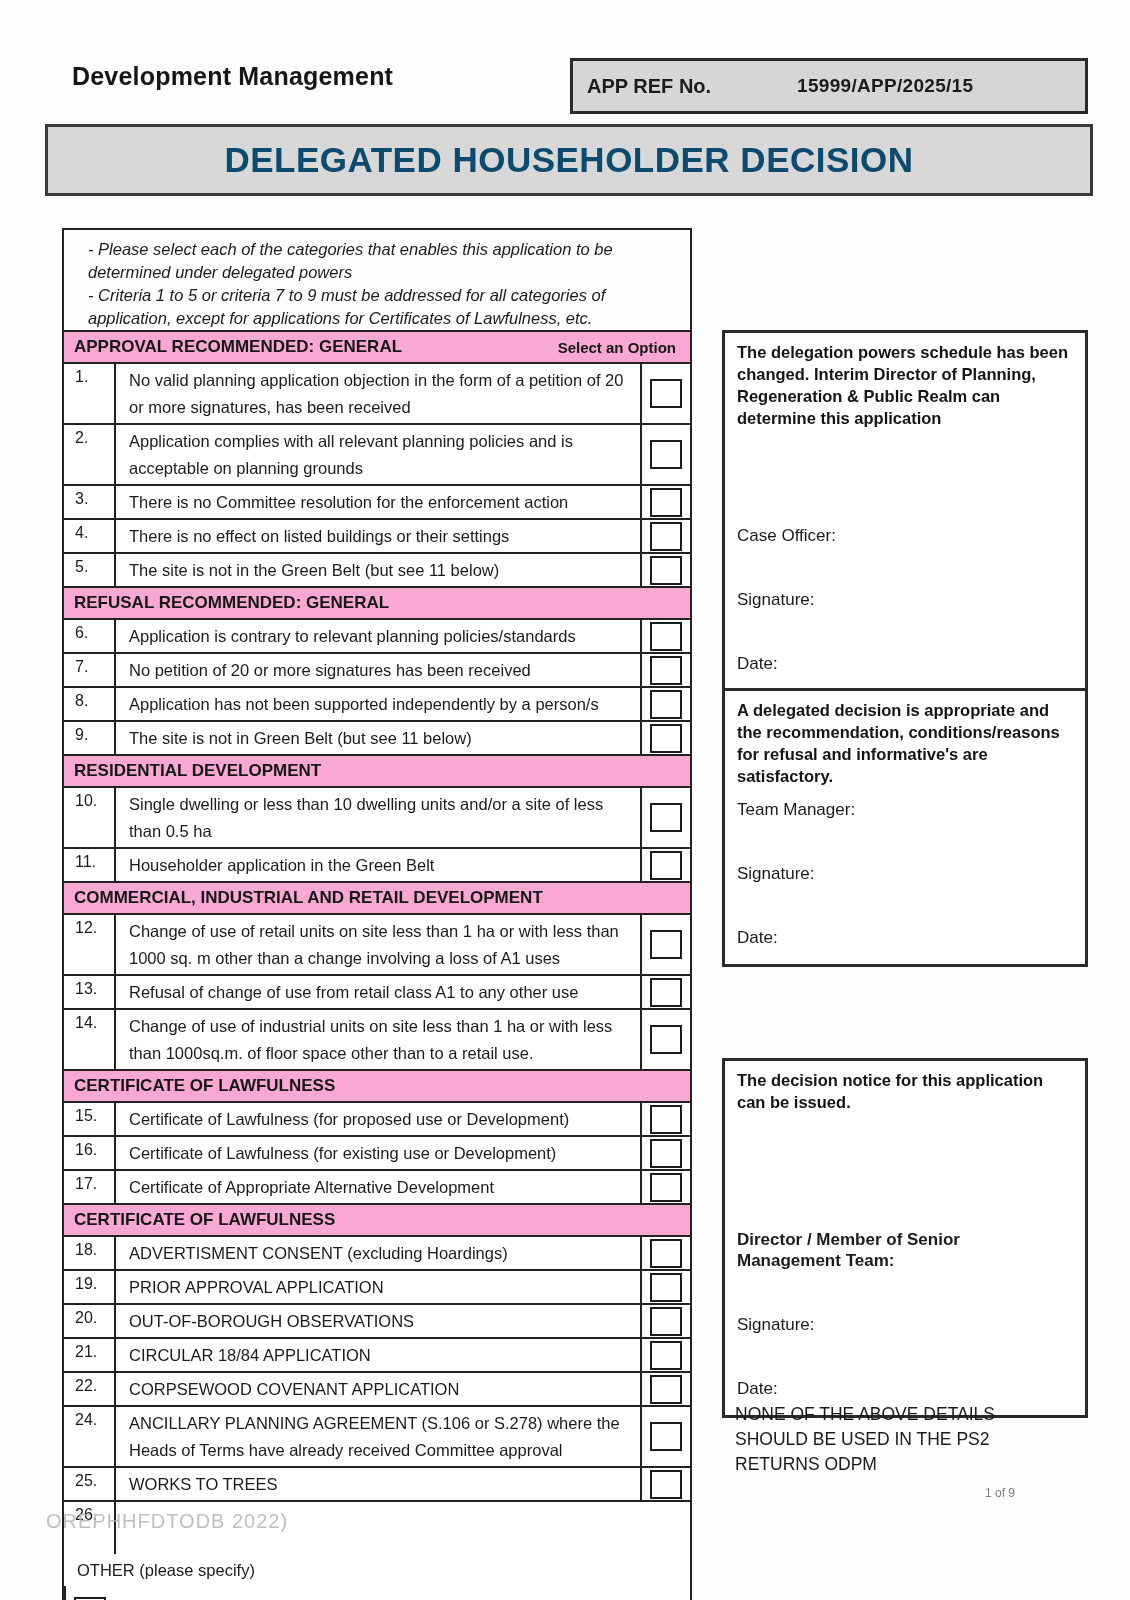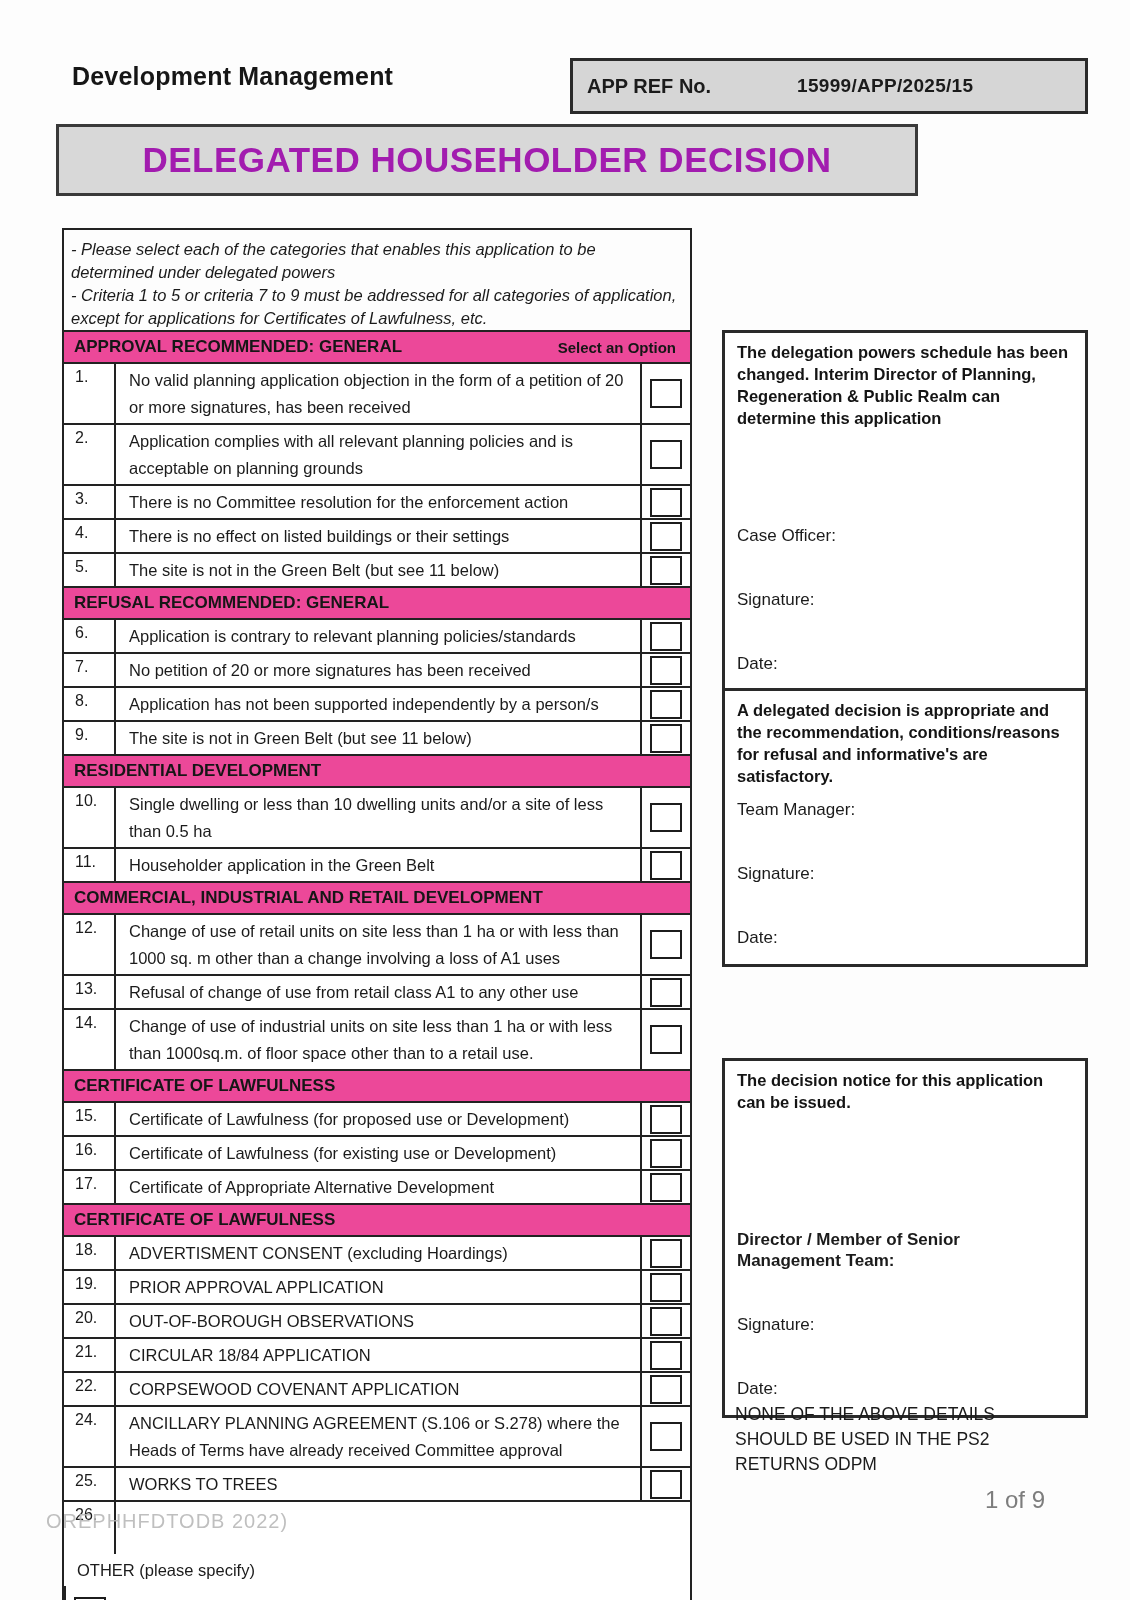--- a/index.html
+++ b/index.html
@@ -13,39 +13,39 @@
     letter-spacing:0.2px;color:#161616;
   }
   .appref-box{
     position:absolute;left:570px;top:58px;width:518px;height:56px;
     background:#d6d6d6;border:3px solid #2a2a2a;box-sizing:border-box;
     display:flex;align-items:center;
   }
   .appref-label{font-size:20px;font-weight:bold;margin-left:14px;}
   .appref-value{font-size:19px;font-weight:bold;margin-left:86px;letter-spacing:0.3px;}
   .banner{
-    position:absolute;left:56px;top:124px;width:862px;height:72px;
+    position:absolute;left:45px;top:124px;width:1048px;height:72px;
     background:#d8d8d8;border:3px solid #3a3a3a;box-sizing:border-box;
     display:flex;align-items:center;justify-content:center;
-    font-size:35px;font-weight:bold;color:#a21caf;letter-spacing:0.5px;
+    font-size:35px;font-weight:bold;color:#0c4a6e;letter-spacing:0.5px;
   }
   
   .intro{
     position:absolute;left:62px;top:228px;width:630px;height:104px;
-    border:2px solid #222;box-sizing:border-box;padding:8px 12px 0 7px;
+    border:2px solid #222;box-sizing:border-box;padding:8px 12px 0 24px;
     font-style:italic;font-size:16.5px;line-height:23px;
   }
   .intro p{margin:0;}
   
   .cat-table{
     position:absolute;left:62px;top:330px;width:630px;
     border:2px solid #222;box-sizing:border-box;background:#fff;
   }
   .sec-header{
-    background:#ec4899;display:flex;justify-content:space-between;align-items:center;
+    background:#f9a8d4;display:flex;justify-content:space-between;align-items:center;
     min-height:32px;box-sizing:border-box;padding:2px 14px 2px 10px;
     font-weight:bold;font-size:17px;border-bottom:2px solid #222;color:#161616;
   }
   .sec-header .right-label{font-weight:bold;font-size:15px;}
   .trow{display:flex;border-bottom:2px solid #222;background:#fff;min-height:32px;box-sizing:border-box;}
   .trow:last-child{border-bottom:none;flex-direction:column;}
   .cat-table > .trow:last-child{border-bottom:none;}
   .num-cell{
     width:52px;flex:0 0 52px;border-right:2px solid #222;box-sizing:border-box;
     padding:4px 0 0 11px;font-size:16px;
@@ -71,21 +71,21 @@
   .side-box .field.bold{font-weight:bold;}
   #box-1{top:330px;height:363px;}
   #box-2{top:688px;height:279px;}
   #box-3{top:1058px;height:360px;}
   
   .footer-note{
     position:absolute;left:735px;top:1402px;width:268px;
     font-size:17.5px;line-height:25px;color:#1b1b1b;
   }
   .page-number{
-    position:absolute;left:985px;top:1486px;font-size:24px;color:#7d7d7d;
+    position:absolute;left:985px;top:1486px;font-size:12px;color:#7d7d7d;
   }
   .watermark{
     position:absolute;left:46px;top:1510px;font-size:20px;color:#b5b5b5;
     opacity:0.85;letter-spacing:1px;z-index:5;
   }
 </style>
 </head>
 <body>
 
 <div class="page">

